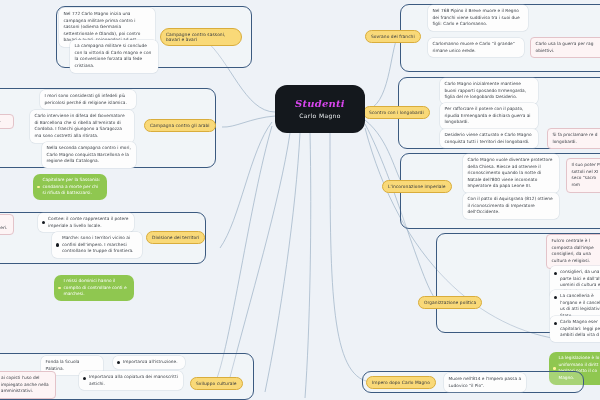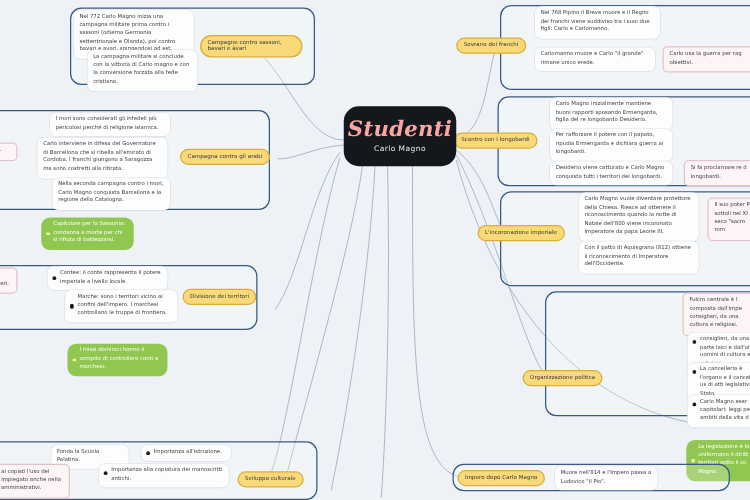--- a/index.html
+++ b/index.html
@@ -97,25 +97,25 @@
     background:#14181d;
     border-radius:12px;
     display:flex;
     flex-direction:column;
     align-items:center;
     justify-content:center;
     gap:4px;
     z-index:30;
   }
   #root .logo {
-    color:#fca5a5;
+    color:#d946ef;
     font-family:"DejaVu Serif", serif;
     font-style:italic;
     font-weight:700;
-    font-size:17px;
+    font-size:10px;
     letter-spacing:.2px;
     line-height:1;
   }
   #root .sub {
     color:#e9ecef;
     font-size:6px;
     letter-spacing:.35px;
     line-height:1;
   }
 </style>

